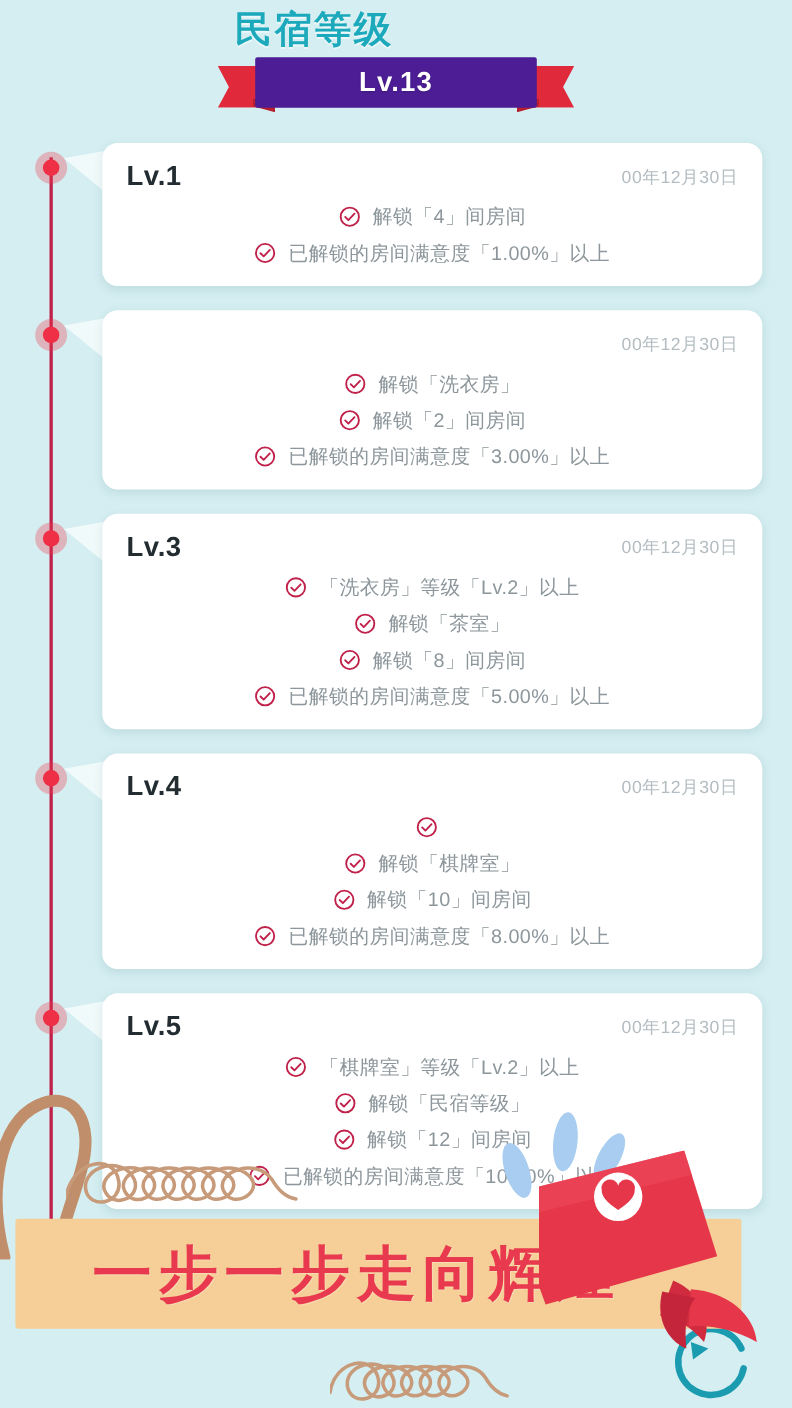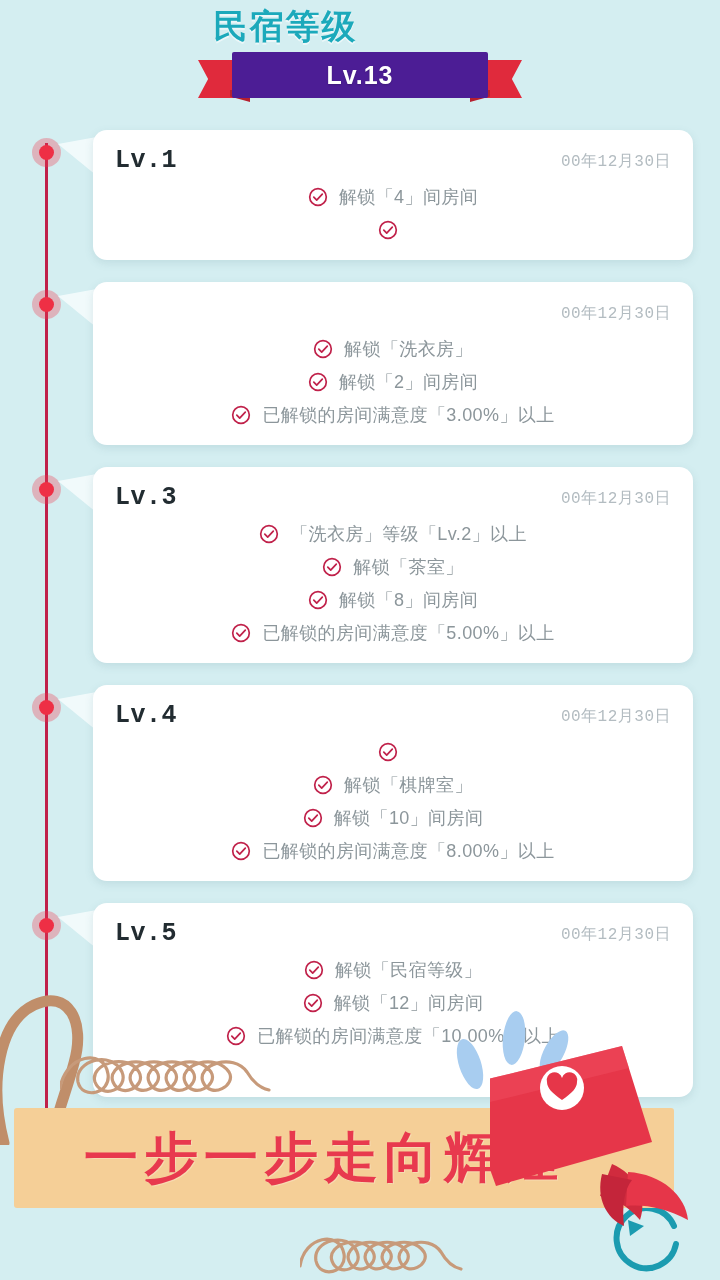--- a/index.html
+++ b/index.html
@@ -97,21 +97,20 @@
     position: absolute;
     left: 58px;
     width: 44px; height: 44px;
     background: #f3fbfc;
     clip-path: polygon(100% 0, 100% 100%, 0 18%);
     opacity: .92;
   }
   .card-head {
     position: relative;
     height: 34px;
-    font-family: Liberation Mono, monospace;
   }
   .card-level {
     font-size: 25px;
     font-weight: bold;
     color: #222c31;
     letter-spacing: .5px;
   }
   .card-date {
     position: absolute;
     right: 0; top: 5px;
@@ -204,20 +203,21 @@
             <circle cx="10" cy="10" r="8.3" fill="none" stroke="#c0214a" stroke-width="1.7"></circle>
             <path d="M5.8 10.2 L8.7 13.1 L14.3 7.2" fill="none" stroke="#c0214a" stroke-width="1.7" stroke-linecap="round" stroke-linejoin="round"></path>
           </svg>
           <span class="txt">解锁「4」间房间</span>
         </div>
         <div class="req">
           <svg class="tick" viewBox="0 0 20 20">
             <circle cx="10" cy="10" r="8.3" fill="none" stroke="#c0214a" stroke-width="1.7"></circle>
             <path d="M5.8 10.2 L8.7 13.1 L14.3 7.2" fill="none" stroke="#c0214a" stroke-width="1.7" stroke-linecap="round" stroke-linejoin="round"></path>
           </svg>
+          <span class="txt">已解锁的房间满意度「1.00%」以上</span>
         </div>
       </div>
       <div class="tl-dot" style="top: 290px;">
         <i></i>
       </div>
       <div class="card-tail" style="top: 288px;"></div>
       <div class="card" style="top: 282px; min-height: 161px;">
         <div class="card-head">
           <div class="card-date">00年12月30日</div>
         </div>
@@ -319,20 +319,27 @@
         </div>
       </div>
       <div class="tl-dot" style="top: 911px;">
         <i></i>
       </div>
       <div class="card-tail" style="top: 909px;"></div>
       <div class="card" style="top: 903px; min-height: 194px;">
         <div class="card-head">
           <div class="card-level">Lv.5</div>
           <div class="card-date">00年12月30日</div>
+        </div>
+        <div class="req">
+          <svg class="tick" viewBox="0 0 20 20">
+            <circle cx="10" cy="10" r="8.3" fill="none" stroke="#c0214a" stroke-width="1.7"></circle>
+            <path d="M5.8 10.2 L8.7 13.1 L14.3 7.2" fill="none" stroke="#c0214a" stroke-width="1.7" stroke-linecap="round" stroke-linejoin="round"></path>
+          </svg>
+          <span class="txt">「棋牌室」等级「Lv.2」以上</span>
         </div>
         <div class="req">
           <svg class="tick" viewBox="0 0 20 20">
             <circle cx="10" cy="10" r="8.3" fill="none" stroke="#c0214a" stroke-width="1.7"></circle>
             <path d="M5.8 10.2 L8.7 13.1 L14.3 7.2" fill="none" stroke="#c0214a" stroke-width="1.7" stroke-linecap="round" stroke-linejoin="round"></path>
           </svg>
           <span class="txt">解锁「民宿等级」</span>
         </div>
         <div class="req">
           <svg class="tick" viewBox="0 0 20 20">

